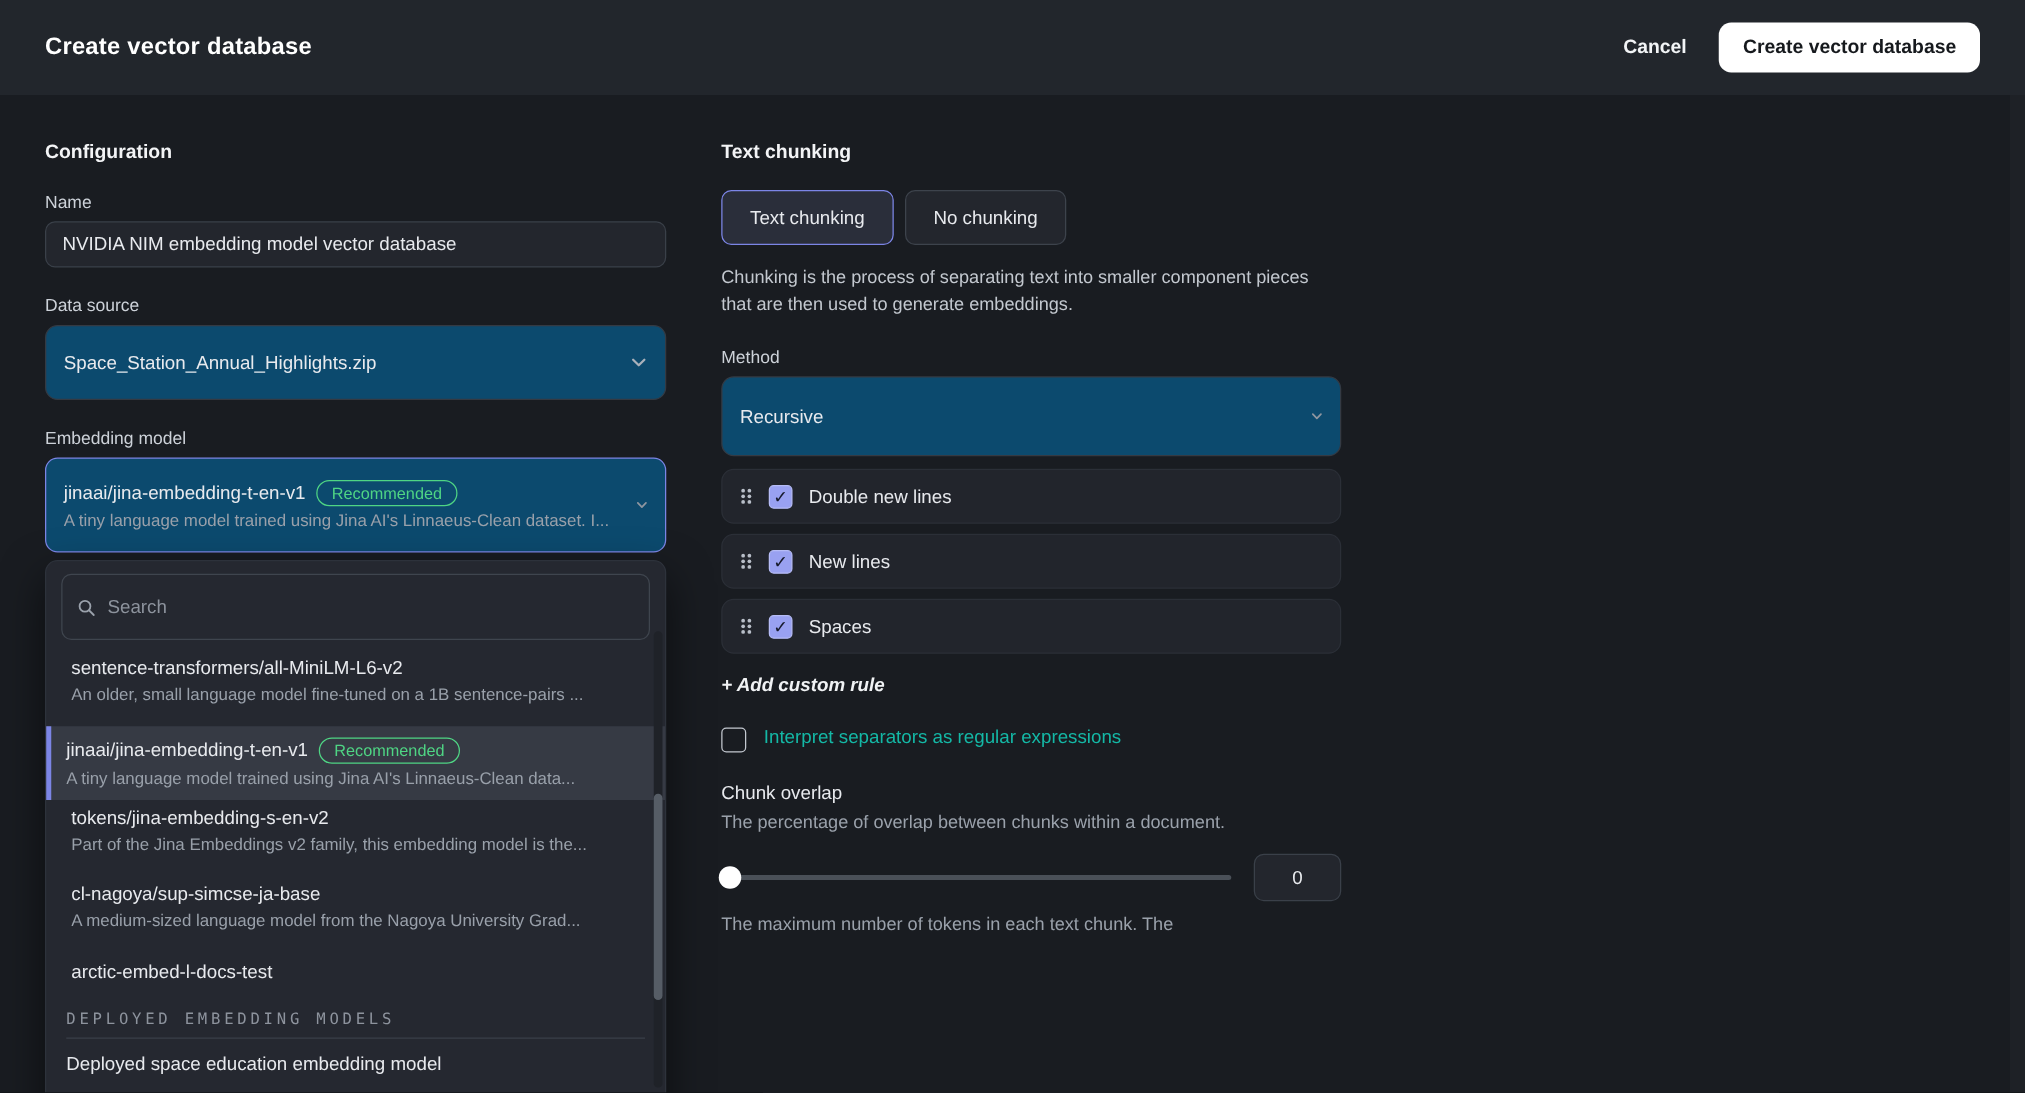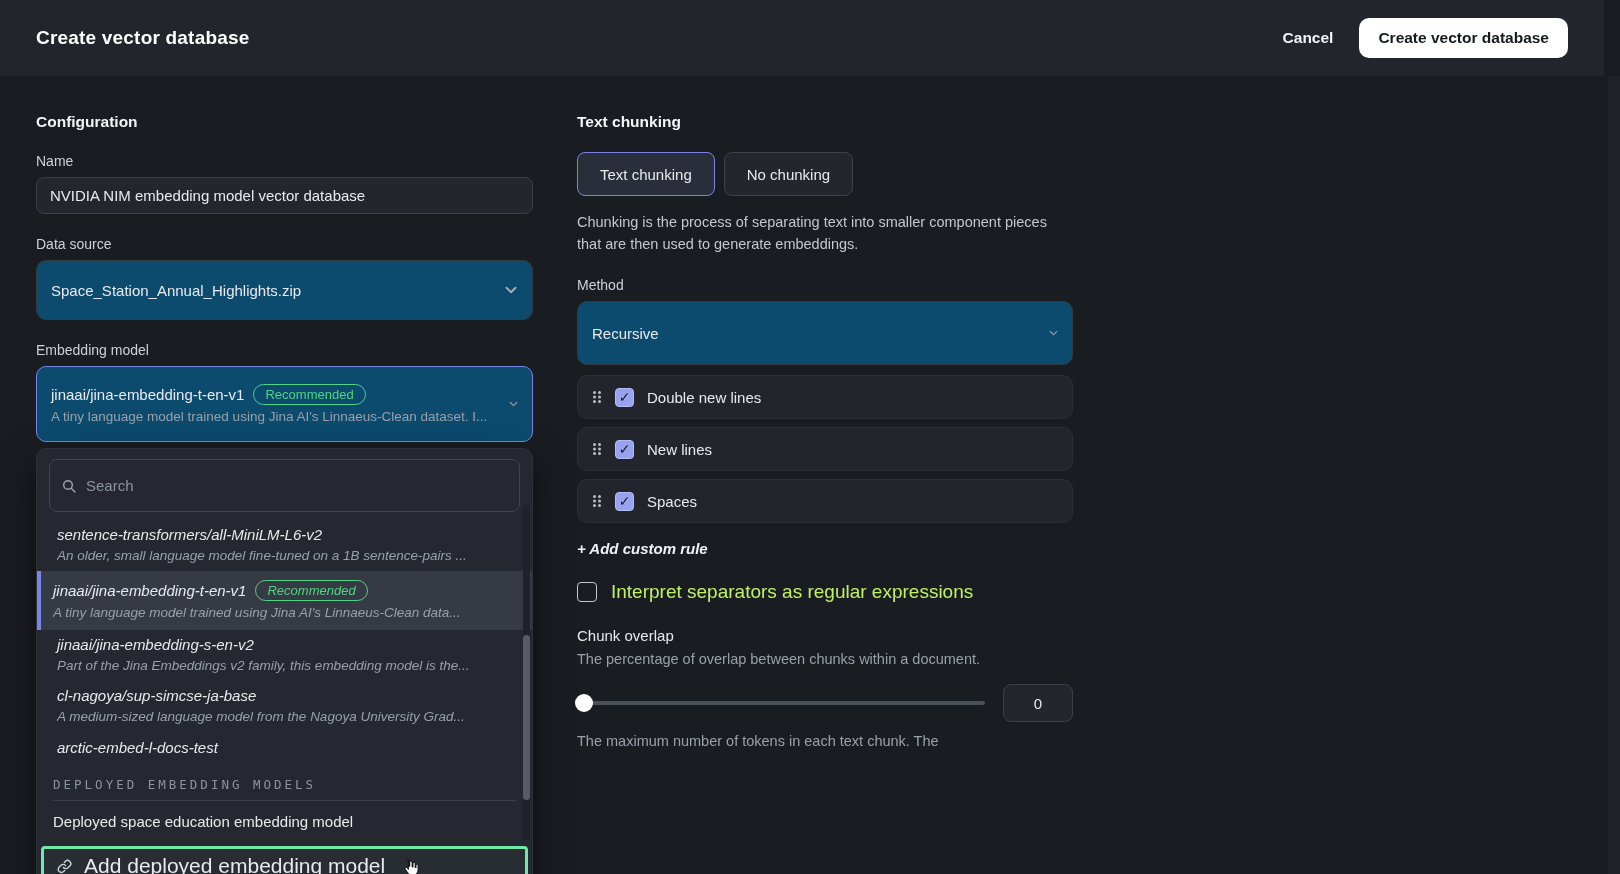--- a/index.html
+++ b/index.html
@@ -1,21 +1,21 @@
 <!DOCTYPE html>
 <html><head>
 <meta charset="utf-8">
 <style>
   * { box-sizing: border-box; margin: 0; padding: 0; }
   html,body { background:#101216; }
   body { font-family:"Liberation Sans","DejaVu Sans",sans-serif; }
   .canvas { position:relative; width:1620px; height:874px; background:#191c21; overflow:hidden; }
 
   
-  .header { position:absolute; top:0; left:0; right:16px; height:76px; background:#22262c;
+  .header { position:absolute; top:0; left:0; right:0; height:76px; background:#22262c;
             display:flex; align-items:center; justify-content:space-between; padding:0 36px; z-index:5; }
   .header-title { font-size:19px; font-weight:700; color:#ffffff; letter-spacing:.2px; }
   .header-actions { display:flex; align-items:center; gap:26px; }
   .btn-cancel { background:none; border:none; color:#f2f4f6; font-size:15.5px; font-weight:600; cursor:pointer;
                 font-family:inherit; }
   .btn-primary { background:#ffffff; color:#16191d; border:none; border-radius:10px; padding:11px 19px;
                  font-size:15.5px; font-weight:700; cursor:pointer; font-family:inherit; }
 
   
   .col { position:absolute; top:76px; }
@@ -44,21 +44,21 @@
   .chev-sm svg { width:13px; height:13px; }
 
   
   .dd-panel { position:relative; margin-top:6px; background:#252830; border:1px solid #2d323b; border-radius:10px;
               box-shadow:0 14px 34px rgba(0,0,0,.55); padding-bottom:6px; }
   .dd-search { margin:10px 12px 8px; height:53px; border:1px solid #3f454e; border-radius:8px; background:#252830;
                display:flex; align-items:center; padding:0 11px; gap:9px; }
   .dd-search input { flex:1; background:transparent; border:none; outline:none; color:#e8eaee; font-size:15px;
                      font-family:inherit; }
   .dd-search input::placeholder { color:#8d939d; }
-  .dd-item { padding:5px 16px 7px; cursor:pointer; border-left:4px solid transparent;font-style:italic; }
+  .dd-item { padding:5px 16px 17px; cursor:pointer; border-left:4px solid transparent; }
   .dd-item .dd-name { font-size:15px; color:#e8eaee; line-height:19px; }
   .dd-item .dd-desc { font-size:13.5px; color:#99a0aa; line-height:17px; margin-top:3px; white-space:nowrap;
                       overflow:hidden; max-width:452px; }
   .dd-item.selected { background:#363a44; border-left:4px solid #7c85e6; padding-left:12px; padding-top:9px; padding-bottom:9px; }
   .dd-item.single { padding-top:6px; padding-bottom:6px; }
   .dd-section { padding:14px 16px 8px; font-family:"DejaVu Sans Mono","Liberation Mono",monospace;
                 font-size:12.5px; letter-spacing:3px; color:#8d939d; }
   .dd-divider { border:none; border-top:1px solid #3a3f48; margin:0 16px; }
   .dd-deployed { padding:12px 16px; font-size:15px; color:#e8eaee; cursor:pointer; }
   .dd-add { margin:4px 4px 6px; border:3px solid #70e9a6; border-radius:4px; background:#282c33; height:40px;
@@ -83,21 +83,21 @@
   .rule-row + .rule-row { margin-top:8px; }
   .drag-handle { display:flex; cursor:grab; }
   .checkbox { width:19px; height:19px; border-radius:4px; background:#99a1f1; border:1px solid #b6bcf6;
               display:flex; align-items:center; justify-content:center; cursor:pointer; }
   .checkbox .check-glyph { color:#171a2c; font-size:14px; font-weight:700; line-height:1; }
   .rule-label { font-size:15px; color:#e8eaee; }
   .add-rule { margin-top:17px; font-size:15px; font-weight:700; color:#f0f2f4; cursor:pointer; display:inline-block;font-style:italic; }
   .regex-block { margin-top:23px; display:flex; gap:14px; }
   .checkbox-empty { width:20px; height:20px; border-radius:4px; border:1.5px solid #c3c8d0; background:transparent;
                     flex:0 0 auto; margin-top:1px; cursor:pointer; }
-  .regex-label { font-size:19px; color:#bef264; }
+  .regex-label { font-size:15px; color:#14b8a6; }
   .regex-desc { margin-top:6px; max-width:400px; }
   .chunk-overlap-label, .max-tokens-label { margin-top:24px; font-size:15px; color:#e8eaee; }
   .chunk-overlap-desc { margin-top:4px; }
   .slider-row { margin-top:14px; display:flex; align-items:center; gap:18px; }
   .slider { position:relative; flex:1; height:18px; cursor:pointer; }
   .slider-track { position:absolute; top:7px; left:0; right:0; height:4px; background:#4a5058; border-radius:2px; }
   .slider-thumb { position:absolute; top:0; left:-2px; width:18px; height:18px; border-radius:50%; background:#ffffff; }
   .value-box { width:70px; height:38px; background:#23262d; border:1px solid #3a4049; border-radius:8px;
                color:#e8eaee; font-size:15px; text-align:center; font-family:inherit; }
   .max-tokens-desc { margin-top:8px; max-width:470px; }
@@ -166,21 +166,21 @@
 
       <div class="dd-item selected">
         <div class="rich-top">
           <span class="dd-name">jinaai/jina-embedding-t-en-v1</span>
           <span class="badge-pill">Recommended</span>
         </div>
         <div class="dd-desc">A tiny language model trained using Jina AI's Linnaeus-Clean data...</div>
       </div>
 
       <div class="dd-item">
-        <div class="dd-name">jinaai/jina-embedding-s-en-v2</div>
+        <div class="dd-name">tokens/jina-embedding-s-en-v2</div>
         <div class="dd-desc">Part of the Jina Embeddings v2 family, this embedding model is the...</div>
       </div>
 
       <div class="dd-item">
         <div class="dd-name">cl-nagoya/sup-simcse-ja-base</div>
         <div class="dd-desc">A medium-sized language model from the Nagoya University Grad...</div>
       </div>
 
       <div class="dd-item single">
         <div class="dd-name">arctic-embed-l-docs-test</div>

